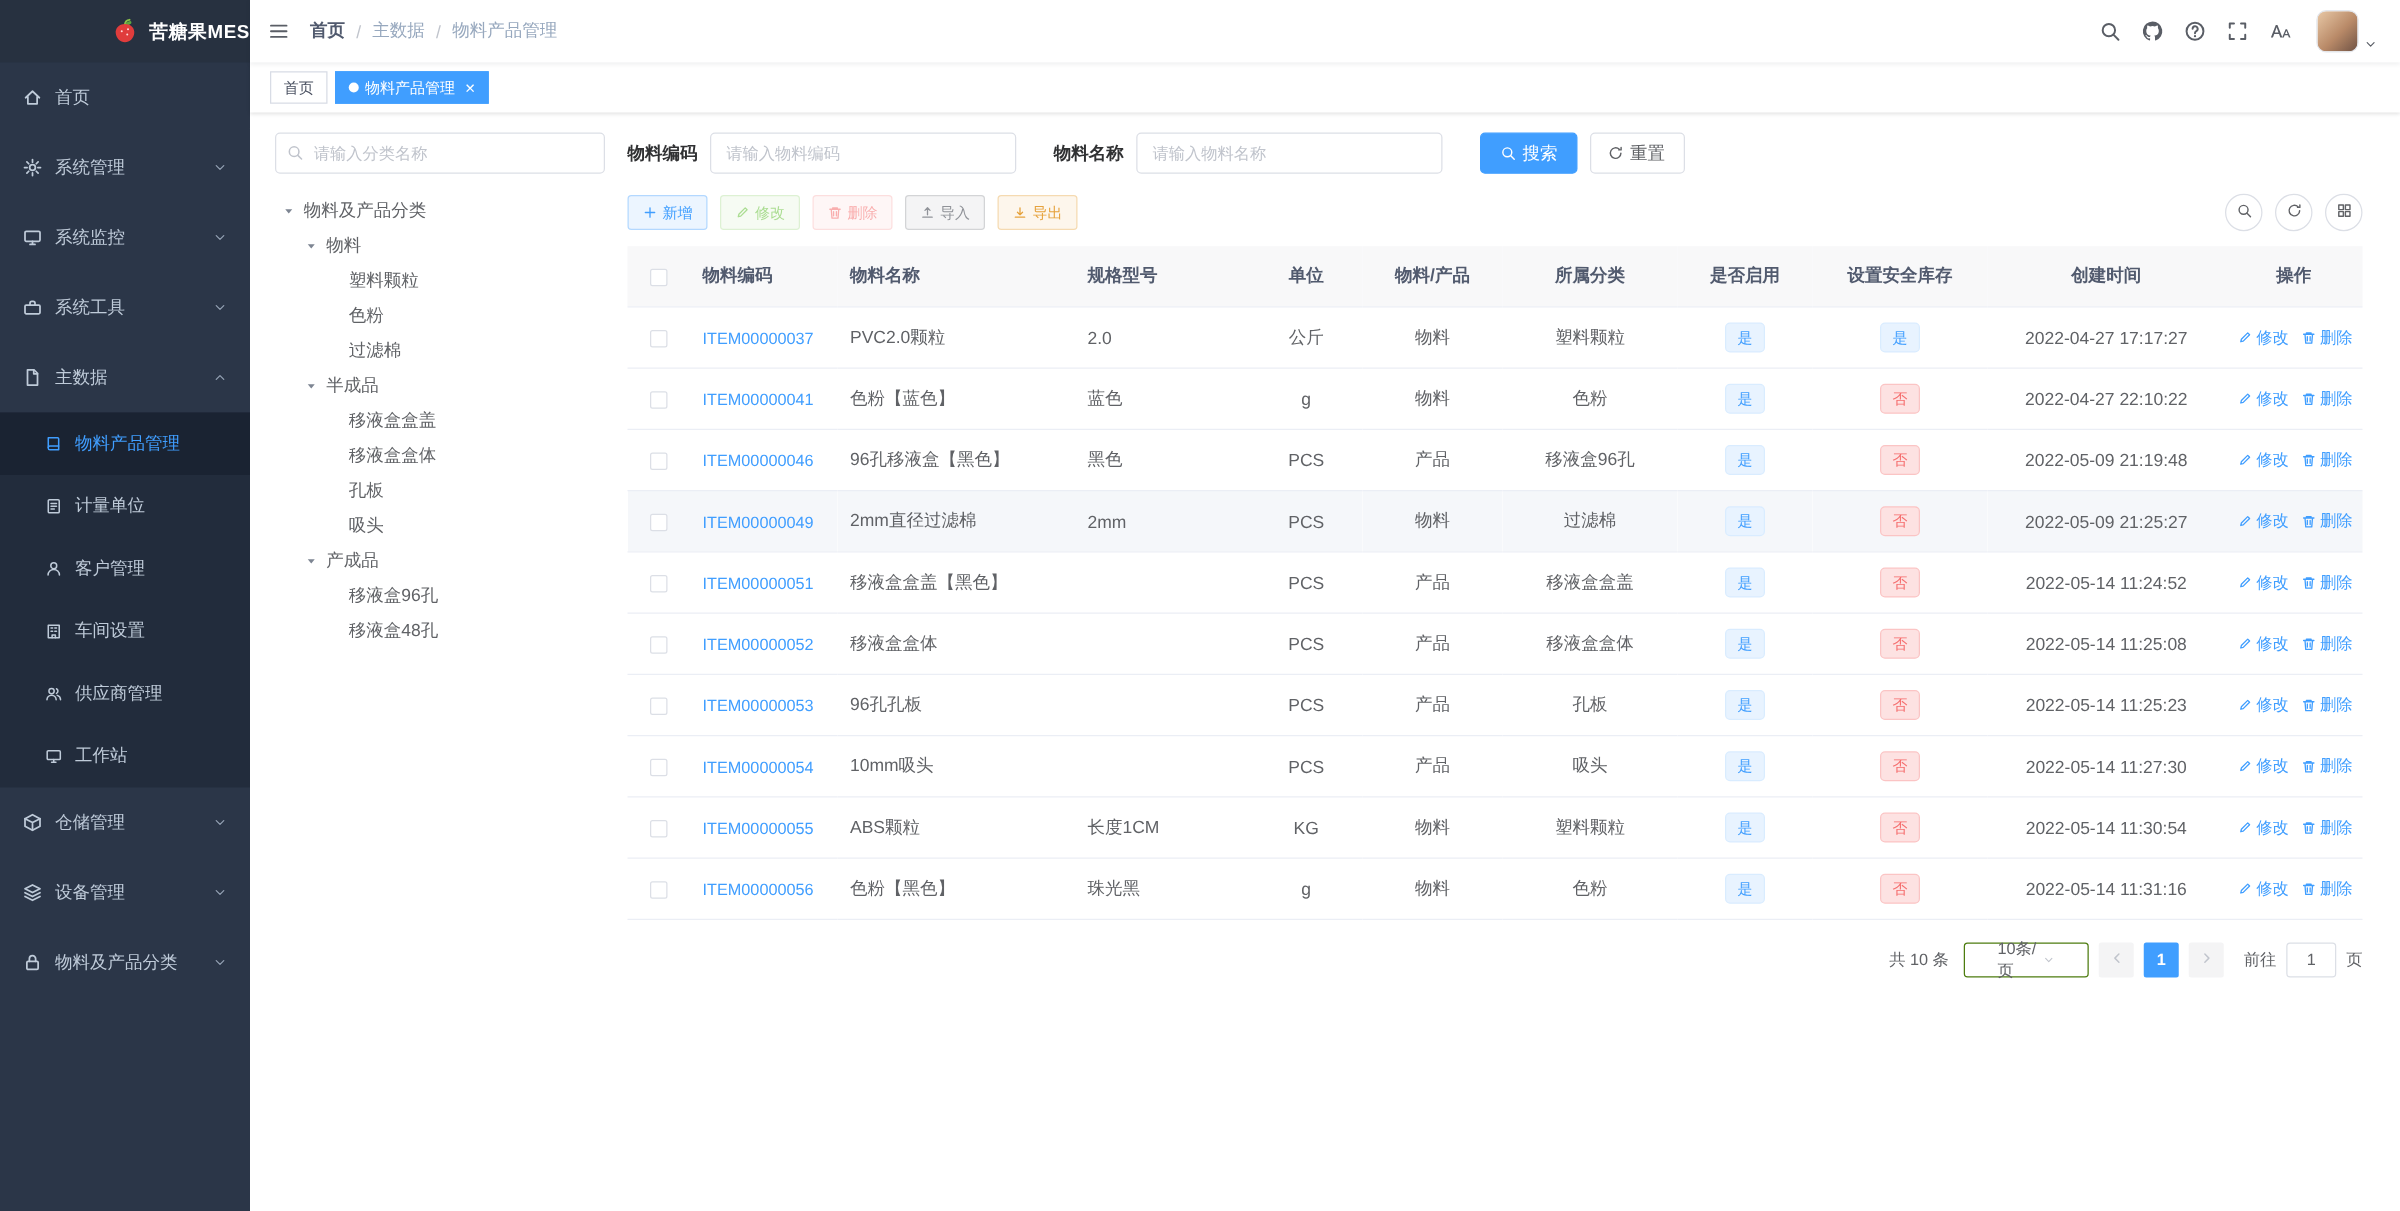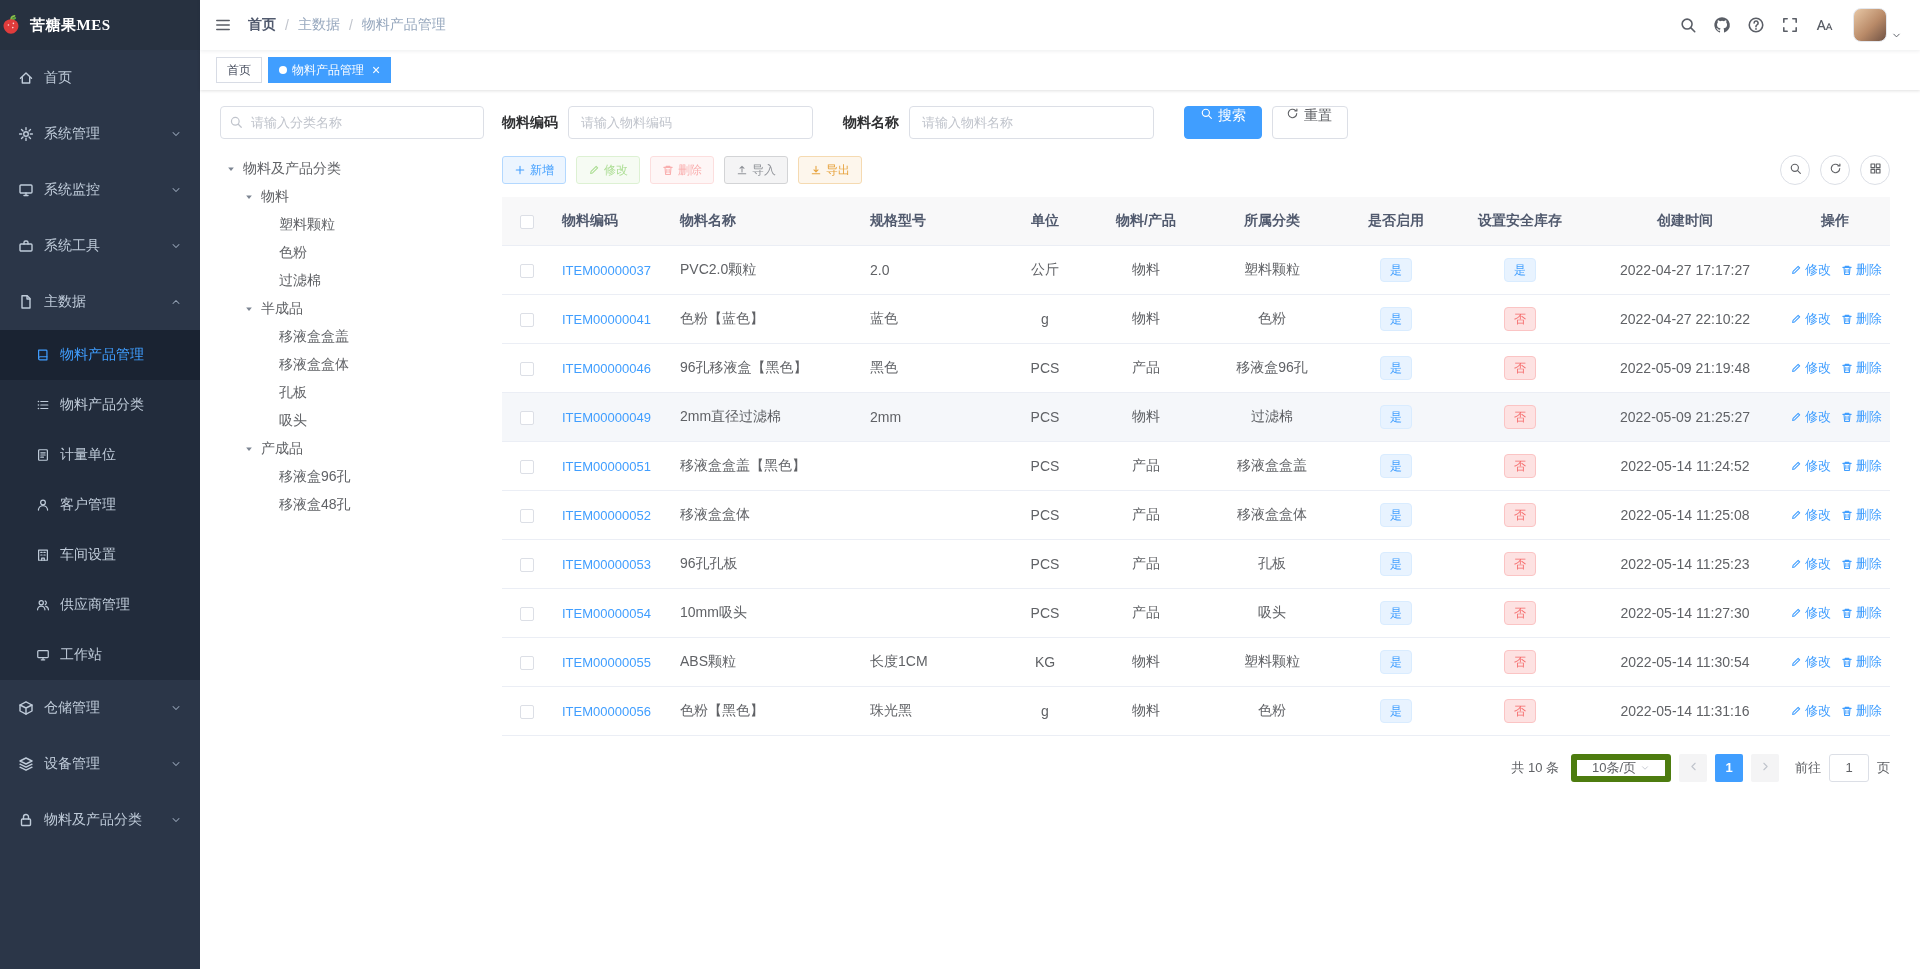--- a/index.html
+++ b/index.html
@@ -5,21 +5,21 @@
   * { box-sizing: border-box; margin: 0; padding: 0; }
   html,body { width:1920px; height:969px; }
   body {
     font-family: "Liberation Sans", "DejaVu Sans", sans-serif;
     background:#fff; color:#303133; overflow:hidden;
   }
   .app { display:flex; width:100%; height:100%; }
 
   
   .sidebar { width:200px; flex-shrink:0; background:#2b3648; display:flex; flex-direction:column; }
-  .logo { height:50px; display:flex; align-items:center; justify-content:flex-start; gap:8px; background:#273140; cursor:pointer;font-family:Liberation Serif, serif; }
+  .logo { height:50px; display:flex; align-items:center; justify-content:flex-end; gap:8px; background:#273140; cursor:pointer; }
   .logo-text { color:#fff; font-weight:bold; font-size:15px; letter-spacing:.5px; }
   .menu { flex:1; overflow:hidden; }
   .menu-item { height:56px; display:flex; align-items:center; padding:0 18px; color:#bfcbd9; font-size:14px; cursor:pointer; }
   .menu-item .ic { font-size:16px; margin-right:10px; display:flex; }
   .menu-label { white-space:nowrap; }
   .menu-arrow { margin-left:auto; font-size:12px; color:#93a0b3; display:flex; }
   .menu-arrow.up { transform:rotate(180deg); }
   .submenu { background:#222c3c; }
   .submenu-item { height:50px; display:flex; align-items:center; padding:0 16px 0 36px; color:#bfcbd9; font-size:14px; cursor:pointer; }
   .submenu-item .ic { font-size:14px; margin-right:10px; display:flex; }
@@ -57,21 +57,21 @@
   input::placeholder { color:#c0c4cc; }
   .tree-node { height:28px; display:flex; align-items:center; font-size:14px; color:#606266; cursor:pointer; white-space:nowrap; }
   .tree-node .caret { width:17px; font-size:10px; color:#7d8592; display:flex; flex-shrink:0; }
   .tree-node .caret.empty { visibility:hidden; }
 
   
   .table-panel { flex:1; min-width:0; display:flex; flex-direction:column; }
   .filter-row { display:flex; align-items:center; margin-bottom:16px; }
   .f-label { font-size:14px; font-weight:700; color:#303133; margin-right:10px; white-space:nowrap; }
   .f-input { width:245px; height:33px; border:1px solid #dcdfe6; border-radius:4px; padding:0 12px; font-size:13px; color:#606266; outline:none; margin-right:30px; }
-  .btn { display:inline-flex; align-items:flex-start; gap:5px; height:33px; padding:0 15px; border-radius:4px; border:1px solid transparent; font-size:14px; cursor:pointer; background:#fff; }
+  .btn { display:inline-flex; align-items:center; gap:5px; height:33px; padding:0 15px; border-radius:4px; border:1px solid transparent; font-size:14px; cursor:pointer; background:#fff; }
   .btn .ic { font-size:13px; display:flex; }
   .btn-primary { background:#409eff; color:#fff; border-color:#409eff; }
   .btn-default { border-color:#dcdfe6; color:#606266; margin-left:10px;padding-left:13px; }
 
   .toolbar { display:flex; align-items:center; margin-bottom:12px; }
   .tbtn { display:inline-flex; align-items:center; gap:4px; height:28px; padding:0 11px; border-radius:3px; font-size:12px; border:1px solid; cursor:pointer; margin-right:10px; background:#fff; }
   .tbtn .ic { font-size:12px; display:flex; }
   .tbtn-primary { color:#409eff; background:#ecf5ff; border-color:#b3d8ff; }
   .tbtn-success { color:#67c23a; background:#f0f9eb; border-color:#c2e7b0; }
   .tbtn-danger  { color:#f56c6c; background:#fef0f0; border-color:#fbc4c4; }
@@ -90,21 +90,21 @@
   .code-link { color:#409eff; text-decoration:none; cursor:pointer; font-size:13px; }
   .tag { display:inline-block; min-width:30px; padding:0 9px; height:24px; line-height:22px; border-radius:4px; font-size:12px; }
   .tag-blue { color:#409eff; background:#e8f3ff; border:1px solid #d9ecff; }
   .tag-red  { color:#f56c6c; background:#fde2e2; border:1px solid #fbc4c4; }
   .op { color:#409eff; font-size:13px; text-decoration:none; display:inline-flex; align-items:center; gap:3px; cursor:pointer; }
   .op + .op { margin-left:10px; }
   .op .ic { font-size:12px; display:flex; }
 
   .pagination { display:flex; align-items:center; justify-content:flex-end; margin-top:18px; font-size:13px; color:#606266; gap:8px; }
   .pg-total { margin-right:4px; }
-  .pg-size { width:100px; height:28px; border:6px solid #4d7c0f; border-radius:3px; display:flex; align-items:center; justify-content:space-between; padding:0 15px; cursor:pointer; color:#606266; background:#fff; }
+  .pg-size { width:100px; height:28px; border:1px solid #4d7c0f; border-radius:3px; display:flex; align-items:center; justify-content:space-between; padding:0 26px; cursor:pointer; color:#606266; background:#fff; }
   .pg-caret { font-size:10px; color:#c0c4cc; display:flex; }
   .pg-btn { min-width:28px; height:28px; border:none; background:#f4f4f5; border-radius:2px; color:#c0c4cc; display:flex; align-items:center; justify-content:center; font-size:13px; cursor:pointer; }
   .pg-btn.active { background:#409eff; color:#fff; font-weight:600; }
   .pg-goto-label { margin-left:8px; }
   .pg-goto-input { width:40px; height:28px; border:1px solid #dcdfe6; border-radius:3px; text-align:center; font-size:13px; color:#606266; outline:none; }
 </style>
 </head>
 <body>
 
 <div class="app">
@@ -191,31 +191,20 @@
         </div>
         <div class="submenu">
           <div class="submenu-item active">
             <span class="ic" style="display:flex">
               <svg viewBox="0 0 16 16" width="1em" height="1em" fill="none" stroke="currentColor" stroke-width="1.4" stroke-linecap="round" stroke-linejoin="round">
                 <path d="M3 2.5h8.5a1 1 0 0 1 1 1v10H4.5A1.5 1.5 0 0 1 3 12z"></path>
                 <path d="M3 11.5A1.5 1.5 0 0 1 4.5 10h8"></path>
               </svg>
             </span>
             <span>物料产品管理</span>
-          </div>
-          <div class="submenu-item">
-            <span class="ic" style="display:flex">
-              <svg viewBox="0 0 16 16" width="1em" height="1em" fill="none" stroke="currentColor" stroke-width="1.4" stroke-linecap="round" stroke-linejoin="round">
-                <path d="M5.5 4h8M5.5 8h8M5.5 12h8"></path>
-                <circle cx="2.8" cy="4" r=".9" fill="currentColor" stroke="none"></circle>
-                <circle cx="2.8" cy="8" r=".9" fill="currentColor" stroke="none"></circle>
-                <circle cx="2.8" cy="12" r=".9" fill="currentColor" stroke="none"></circle>
-              </svg>
-            </span>
-            <span>物料产品分类</span>
           </div>
           <div class="submenu-item">
             <span class="ic" style="display:flex">
               <svg viewBox="0 0 16 16" width="1em" height="1em" fill="none" stroke="currentColor" stroke-width="1.4" stroke-linecap="round" stroke-linejoin="round">
                 <rect x="3" y="2" width="10" height="12" rx="1"></rect>
                 <path d="M5.5 5.5h5M5.5 8h5M5.5 10.5h3"></path>
               </svg>
             </span>
             <span>计量单位</span>
           </div>

